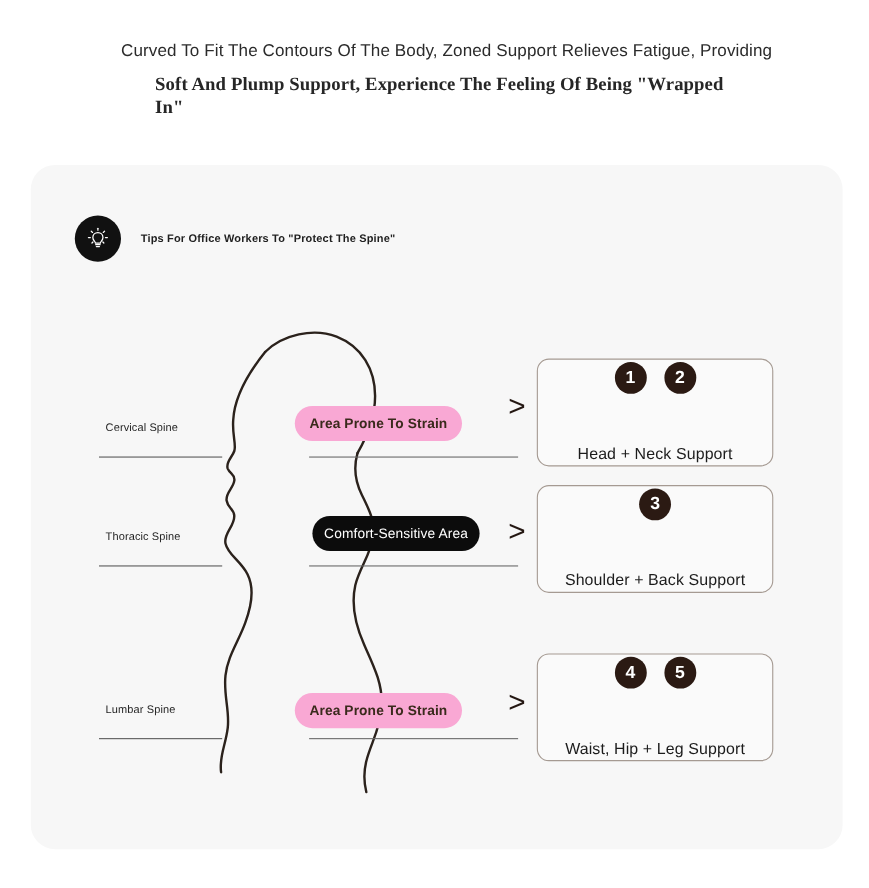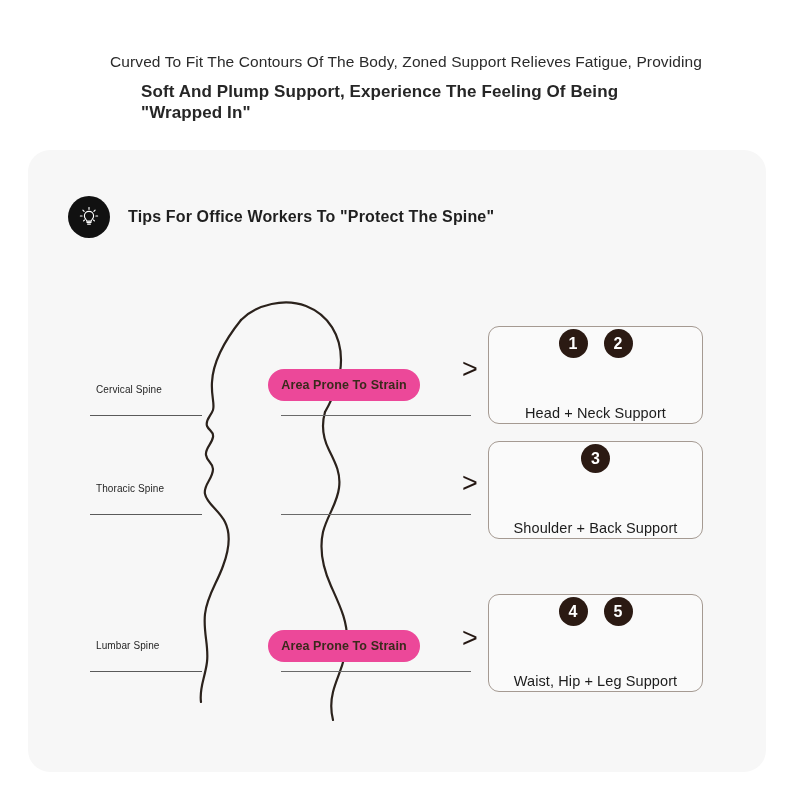--- a/index.html
+++ b/index.html
@@ -13,21 +13,21 @@
     font-family: "Liberation Sans", sans-serif;
     color: #222222;
     position: relative;
     overflow: hidden;
   }
 
   
   .header {
     position: absolute;
     left: 0;
-    top: 15px;
+    top: 0;
     width: 750px;
     height: 150px;
   }
   .header-line1 {
     position: absolute;
     left: 110px;
     top: 38px;
     font-size: 15.5px;
     font-weight: 400;
     color: #2b2b2b;
@@ -37,20 +37,21 @@
   .header-line2 {
     position: absolute;
     left: 141px;
     top: 66px;
     width: 520px;
     font-size: 17px;
     font-weight: 700;
     line-height: 21px;
     color: #262626;
     letter-spacing: 0.1px;
+    font-family: Liberation Serif, serif;
   }
 
   
   .panel {
     position: absolute;
     left: 28px;
     top: 150px;
     width: 738px;
     height: 622px;
     background: #f7f7f7;
@@ -71,21 +72,21 @@
     height: 42px;
     border-radius: 50%;
     background: #111111;
     display: flex;
     align-items: center;
     justify-content: center;
     flex: 0 0 auto;
   }
   .bulb-badge svg { display: block; }
   .tips-title {
-    font-size: 16px;
+    font-size: 10px;
     font-weight: 700;
     color: #1f1f1f;
     letter-spacing: 0.15px;
     white-space: nowrap;
   }
 
   
   .figure {
     position: absolute;
     left: 105px;
@@ -118,21 +119,21 @@
     display: flex;
     align-items: center;
     justify-content: center;
     font-size: 12.5px;
     letter-spacing: 0.1px;
     white-space: nowrap;
     box-sizing: border-box;
     padding: 0 16px;
   }
   .pill-orange {
-    background: #ec4899;
+    background: #f9a8d4;
     color: #3a2a1c;
     font-weight: 700;
   }
   .pill-dark {
     background: #0c0c0c;
     color: #ffffff;
     font-weight: 400;
   }
 
   
@@ -270,20 +271,21 @@
     <div class="card-badges">
       <div class="num-badge">1</div>
       <div class="num-badge">2</div>
     </div>
     <div class="card-label">Head + Neck Support</div>
   </div>
 
   <div class="spine-label" style="left:68px; top:333px;">Thoracic Spine</div>
   <div class="spine-rule" style="left:62px; top:364px; width:112px;"></div>
 
+  <div class="pill pill-dark" style="left:256px; top:319px; width:152px;">Comfort-Sensitive Area</div>
   <div class="mid-rule" style="left:253px; top:364px; width:190px;"></div>
 
   <div class="chevron" style="left:434px; top:320px;">&gt;</div>
 
   <div class="card" style="left:460px; top:291px; height:98px;">
     <div class="card-badges">
       <div class="num-badge">3</div>
     </div>
     <div class="card-label">Shoulder + Back Support</div>
   </div>

